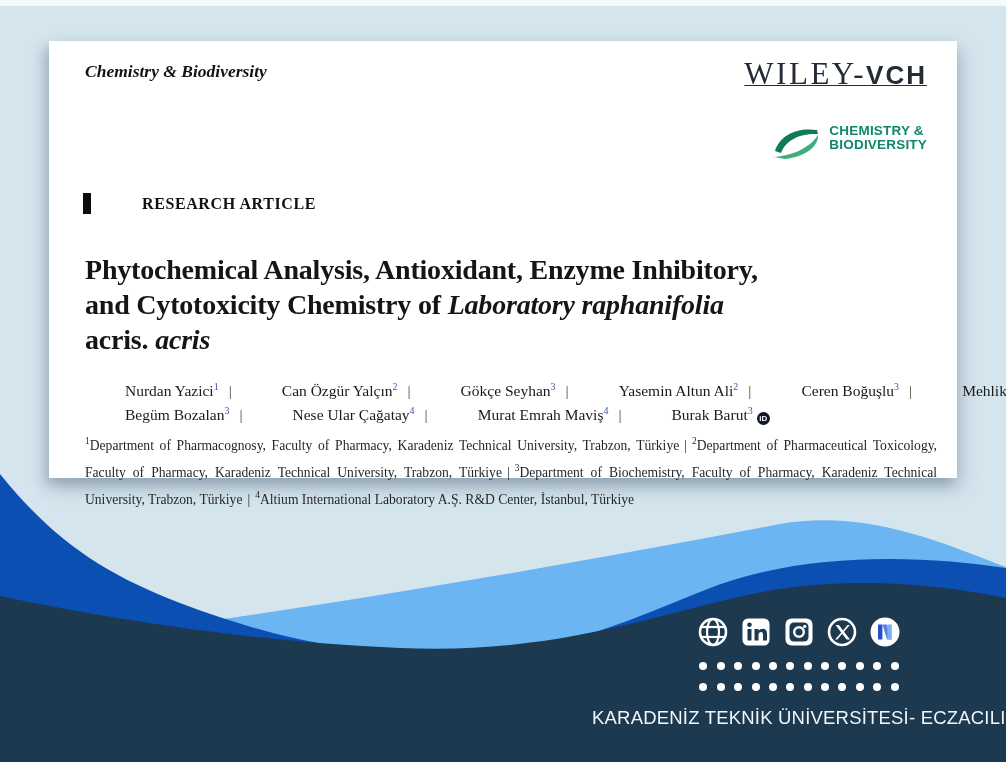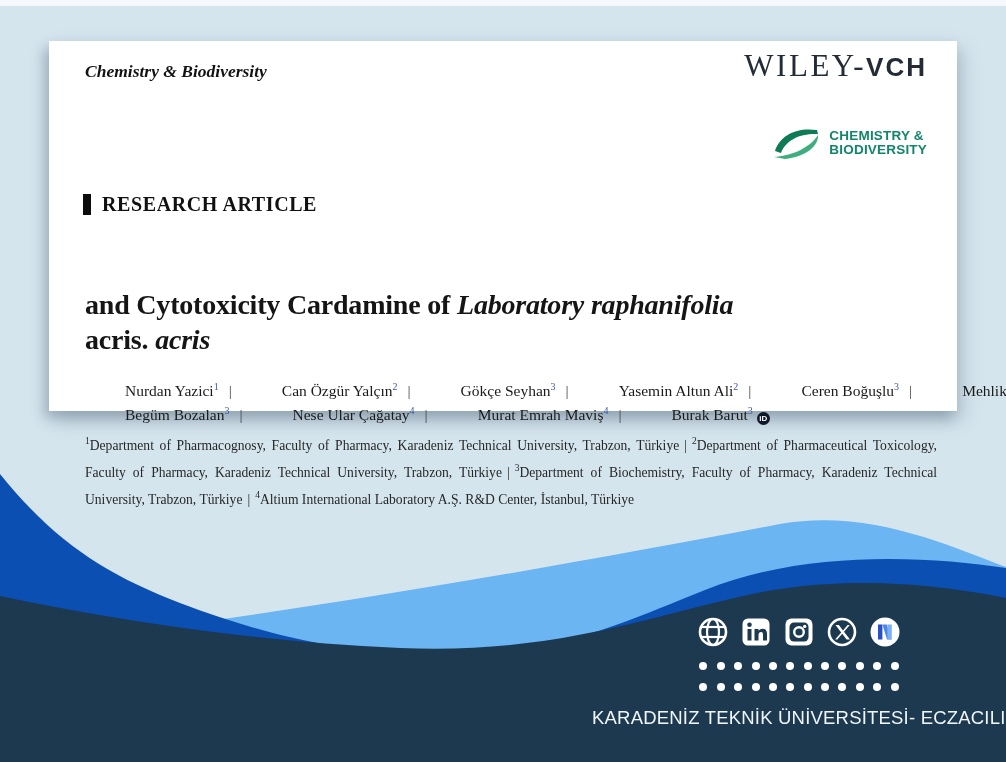--- a/index.html
+++ b/index.html
@@ -8,33 +8,33 @@
     background:#d5e5ee;
     font-family:"Liberation Serif", serif;
   }
   .top-light-strip{position:absolute;top:0;left:0;width:100%;height:6px;background:rgba(255,255,255,.75);}
 
   
   .waves{position:absolute;top:0;left:0;width:1006px;height:762px;z-index:1;}
 
   
   .card{
-    position:absolute;left:49px;top:41px;width:908px;height:370px;z-index:2;
+    position:absolute;left:49px;top:41px;width:908px;height:437px;z-index:2;
     background:#ffffff;
     box-shadow:-5px 7px 12px rgba(90,110,128,.38), 5px 9px 18px rgba(90,110,128,.30);
   }
   .journal-name{position:absolute;left:36px;top:20px;font-size:17.5px;font-weight:700;font-style:italic;color:#121212;}
-  .wiley-block{position:absolute;right:30px;top:7px;text-align:right;color:#222b36;white-space:nowrap;}
+  .wiley-block{position:absolute;right:30px;top:15px;text-align:right;color:#222b36;white-space:nowrap;text-decoration:underline;}
   .wiley-serif{font-family:"Liberation Serif",serif;font-size:31px;letter-spacing:2.5px;font-weight:500;}
   .wiley-vch{font-family:"Liberation Sans",sans-serif;font-size:26px;letter-spacing:2px;font-weight:600;}
-  .cb-logo{position:absolute;right:30px;top:83px;display:flex;align-items:center;gap:9px;}
+  .cb-logo{position:absolute;right:30px;top:83px;display:flex;align-items:flex-start;gap:9px;}
   .cb-text{font-family:"Liberation Sans",sans-serif;font-size:13.5px;line-height:13.5px;letter-spacing:.2px;font-weight:700;text-align:left;}
   .article-type{position:absolute;left:34px;top:152px;display:flex;align-items:center;gap:11px;}
   .article-type .bar{width:8px;height:21px;background:#0c0c0c;}
-  .article-type .label{font-size:20px;font-weight:700;letter-spacing:.6px;color:#111;}
+  .article-type .label{font-size:16px;font-weight:700;letter-spacing:.6px;color:#111;margin-left:40px;}
   .title{position:absolute;left:36px;top:211px;width:862px;font-size:28px;line-height:35px;font-weight:700;color:#151515;letter-spacing:-.2px;}
   .authors{position:absolute;left:36px;top:336px;width:862px;font-size:15.5px;line-height:19.5px;color:#1a1a1a;}
   .authors .author{white-space:nowrap;margin-left:40px;}
   .authors sup{font-size:10px;color:#3a57a7;}
   .authors .sep{color:#444;padding:0 10px;font-weight:400;}
   .orcid-badge{
     display:inline-block;width:13px;height:13px;border-radius:50%;background:#0f172a;
     color:#fff;font-family:"Liberation Sans",sans-serif;font-size:8px;font-weight:700;
     text-align:center;line-height:13px;vertical-align:-1px;margin-left:4px;
   }
@@ -87,22 +87,22 @@
       <div>BIODIVERSITY</div>
     </div>
   </div>
 
   <div class="article-type">
     <span class="bar"></span>
     <span class="label">RESEARCH ARTICLE</span>
   </div>
 
   <div class="title">
-    <br>
-    <span>and Cytotoxicity Cardamine of </span><i>Laboratory raphanifolia</i><br>
+    <span>Phytochemical Analysis, Antioxidant, Enzyme Inhibitory,</span><br>
+    <span>and Cytotoxicity Chemistry of </span><i>Laboratory raphanifolia</i><br>
     <span>acris. </span><i>acris</i>
   </div>
 
   <div class="authors" id="authors"><span class="author">Nurdan Yazici<sup>1</sup></span><span class="sep">|</span><span class="author">Can Özgür Yalçın<sup>2</sup></span><span class="sep">|</span><span class="author">Gökçe Seyhan<sup>3</sup></span><span class="sep">|</span><span class="author">Yasemin Altun Ali<sup>2</sup></span><span class="sep">|</span><span class="author">Ceren Boğuşlu<sup>3</sup></span><span class="sep">|</span><span class="author">Mehlika Duru<sup>3</sup></span><span class="sep">|</span><br><span class="author">Begüm Bozalan<sup>3</sup></span><span class="sep">|</span><span class="author">Nese Ular Çağatay<sup>4</sup></span><span class="sep">|</span><span class="author">Murat Emrah Maviş<sup>4</sup></span><span class="sep">|</span><span class="author">Burak Barut<sup>3</sup><span class="orcid-badge">iD</span></span></div>
 
   <div class="affiliations" id="affiliations"><span><sup>1</sup>Department of Pharmacognosy, Faculty of Pharmacy, Karadeniz Technical University, Trabzon, Türkiye</span><span class="asep">|</span><span><sup>2</sup>Department of Pharmaceutical Toxicology, Faculty of Pharmacy, Karadeniz Technical University, Trabzon, Türkiye</span><span class="asep">|</span><span><sup>3</sup>Department of Biochemistry, Faculty of Pharmacy, Karadeniz Technical University, Trabzon, Türkiye</span><span class="asep">|</span><span><sup>4</sup>Altium International Laboratory A.Ş. R&amp;D Center, İstanbul, Türkiye</span></div>
 </div>
 
 <div class="footer">
   <div class="social-row">

